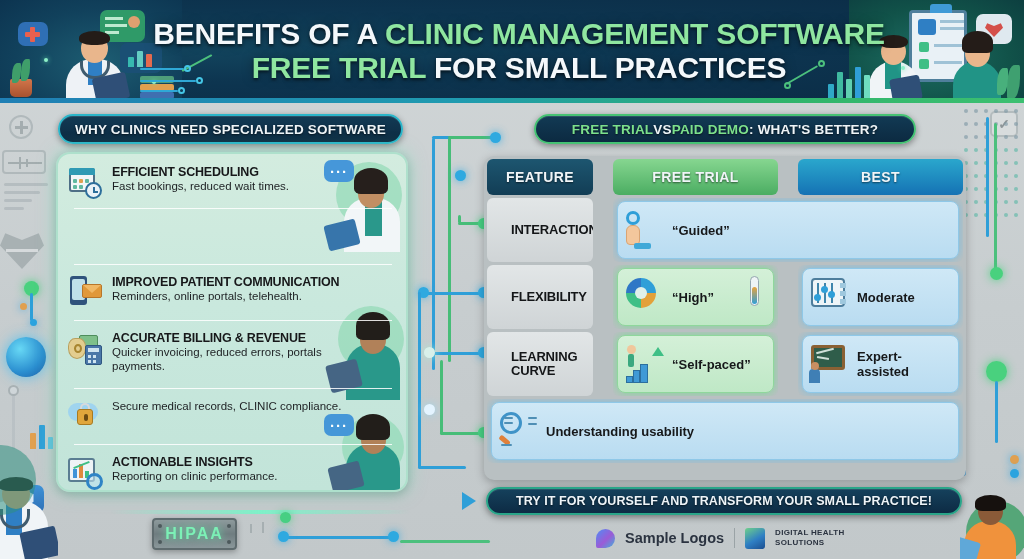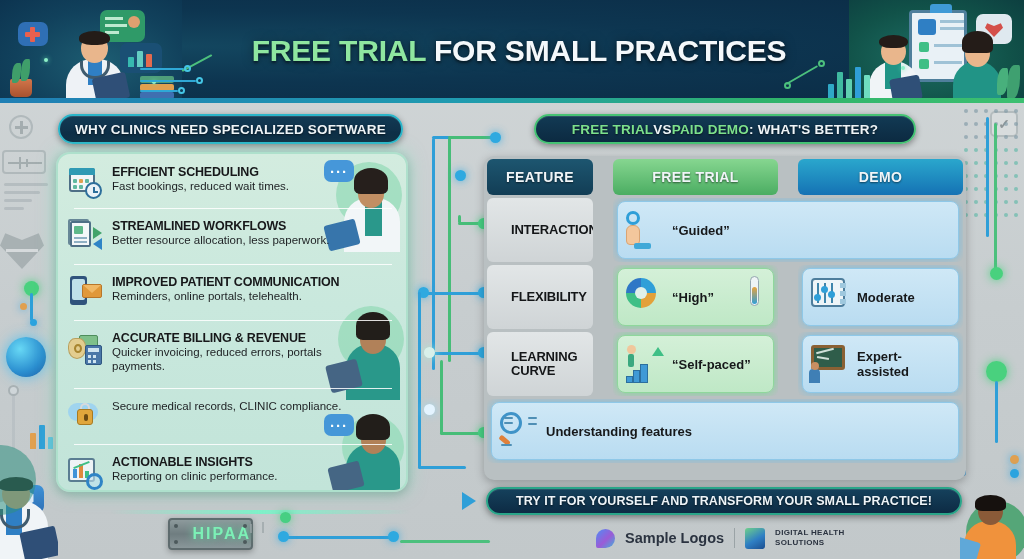--- a/index.html
+++ b/index.html
@@ -234,24 +234,24 @@
     display:flex; align-items:center; gap:10px; }
   .logo-swirl { width:19px; height:19px; border-radius:50% 50% 50% 10%;
     background:linear-gradient(135deg,#4f8df5,#9b5bd6 55%,#3fb4d9); }
   .logo-a-txt { font-size:14.5px; font-weight:600; color:#2b3340; }
   .logo-div { width:1px; height:20px; background:#9aa3a6; }
   .logo-mark { width:20px; height:21px; border-radius:3px;
     background:linear-gradient(150deg,#6fd08a 0%,#2f7fc4 55%,#1b4e8f 100%); }
   .logo-b-txt { font-size:8px; font-weight:800; color:#2b3340; line-height:10px; letter-spacing:.3px; }
 
   #hipaa-badge {
-    position:absolute; left:168px; top:518px; width:85px; height:32px; border-radius:4px;
+    position:absolute; left:152px; top:518px; width:85px; height:32px; border-radius:4px;
     background:linear-gradient(180deg,#8d9a9c 0%,#6f7d80 50%,#8a979a 100%);
     border:2px solid #5e6b6e;
-    display:flex; align-items:center; justify-content:flex-end;
+    display:flex; align-items:center; justify-content:center;
     color:#7cf0b6; font-weight:900; font-size:16px; letter-spacing:2px;
     text-shadow:0 0 9px rgba(110,240,180,.95);
     box-shadow:0 2px 6px rgba(0,0,0,.3);
   }
   .screw { position:absolute; width:4px; height:4px; border-radius:50%; background:#4c595c; }
   .glowbar { position:absolute; left:110px; top:510px; width:300px; height:4px;
     background:linear-gradient(90deg,rgba(120,240,200,0),#7ef0c8,rgba(120,240,200,0));
     border-radius:3px; filter:blur(.4px); }
 </style>
 </head>
@@ -321,20 +321,23 @@
         <div class="doc-body" style="left:8px;bottom:0;width:48px;height:42px;background:#219486;"></div>
         <div class="doc-head" style="left:20px;bottom:36px;width:25px;height:27px;"></div>
         <div class="doc-hair" style="left:17px;bottom:50px;width:31px;height:22px;border-radius:50% 50% 20% 20%;"></div>
       </div>
       <div class="plant-leaf" style="right:4px;bottom:4px;width:13px;height:34px;background:#3fa070;"></div>
       <div class="plant-leaf" style="right:16px;bottom:8px;width:11px;height:27px;background:#48b07c;"></div>
       <div class="spark" style="left:52px;top:66px;"></div>
     </div>
 
     <div class="title-wrap">
+      <div class="title-line l1">
+        <span class="tw">BENEFITS OF A </span><span class="tg">CLINIC MANAGEMENT SOFTWARE</span>
+      </div>
       <div class="title-line l2">
         <span class="tg">FREE TRIAL</span><span class="tw"> FOR SMALL PRACTICES</span>
       </div>
     </div>
 
     <div class="circuit-l">
       <div class="c-line" style="left:0;top:10px;width:44px;"></div>
       <div class="c-line" style="left:0;top:22px;width:56px;"></div>
       <div class="c-line" style="left:0;top:32px;width:38px;"></div>
       <div class="c-line" style="left:40px;top:4px;width:34px;background:#4cc07d;transform:rotate(-28deg);"></div>
@@ -538,35 +541,20 @@
             <div style="position:absolute;left:6px;top:3px;width:1.5px;height:5px;background:#2d6f9b;"></div>
             <div style="position:absolute;left:6px;top:7px;width:5px;height:1.5px;background:#2d6f9b;"></div>
           </div>
       </div>
       <div class="b-text">
         <div class="b-title">EFFICIENT SCHEDULING</div>
         <div class="b-desc">Fast bookings, reduced wait times.</div>
       </div>
     </div>
 
-    <div class="benefit-row" style="top:64px;">
-      <div class="b-icon">
-        <div class="ip doc-sheet" style="left:0;top:0;opacity:.8;"></div>
-        <div class="ip doc-sheet"></div>
-        <div class="ip" style="left:6px;top:7px;width:9px;height:8px;background:#5fb88a;border-radius:1px;"></div>
-        <div class="ip" style="left:6px;top:18px;width:13px;height:2px;background:#8fb0c4;"></div>
-        <div class="ip" style="left:6px;top:22px;width:13px;height:2px;background:#8fb0c4;"></div>
-        <div class="ip arrow-r"></div>
-          <div class="ip arrow-l"></div>
-      </div>
-      <div class="b-text">
-        <div class="b-title">STREAMLINED WORKFLOWS</div>
-        <div class="b-desc">Better resource allocation, less paperwork.</div>
-      </div>
-    </div>
 
     <div class="benefit-row" style="top:120px;">
       <div class="b-icon">
         <div class="ip phone"></div>
           <div class="ip phone-scr"></div>
         <div class="ip envl"></div>
       </div>
       <div class="b-text">
         <div class="b-title">IMPROVED PATIENT COMMUNICATION</div>
         <div class="b-desc">Reminders, online portals, telehealth.</div>
@@ -657,21 +645,21 @@
       <span> VS </span>
       <span class="tg">PAID DEMO</span>
       <span>: WHAT'S BETTER?</span>
   </div>
 
   <div class="table-wrap">
 
     <div class="trow">
       <div class="th feature c-feature">FEATURE</div>
       <div class="th trial c-trial">FREE TRIAL</div>
-      <div class="th demo c-demo">DEMO</div>
+      <div class="th demo c-demo">BEST</div>
     </div>
 
     <div class="trow">
       <div class="td feature c-feature">INTERACTION</div>
       <div class="td c-demo">
         <div class="cellbox demo">
           <div class="cell-ico">
             <div class="ripple-b"></div>
               <div class="hand" style="left:9px;top:12px;"></div>
             <div style="position:absolute;left:8px;top:32px;width:17px;height:6px;background:#3fa8d8;border-radius:2px;"></div>
@@ -754,21 +742,21 @@
           <div class="cell-ico">
             <div class="mag2">
               <div class="list-l" style="left:4px;top:5px;width:9px;height:2px;"></div>
               <div class="list-l" style="left:4px;top:10px;width:9px;height:2px;"></div>
             </div>
             <div class="mag2-h"></div>
             <div class="list-l" style="left:28px;top:5px;width:9px;height:2px;"></div>
             <div class="list-l" style="left:28px;top:11px;width:9px;height:2px;"></div>
             <div class="list-l" style="left:1px;top:32px;width:11px;height:2px;"></div>
           </div>
-          <div class="cell-txt">Understanding features</div>
+          <div class="cell-txt">Understanding usability</div>
         </div>
       </div>
     </div>
   </div>
 
   <div class="cta-arrow"></div>
   <div id="cta">
     <span>TRY IT FOR YOURSELF AND TRANSFORM YOUR SMALL PRACTICE!</span>
   </div>
 

